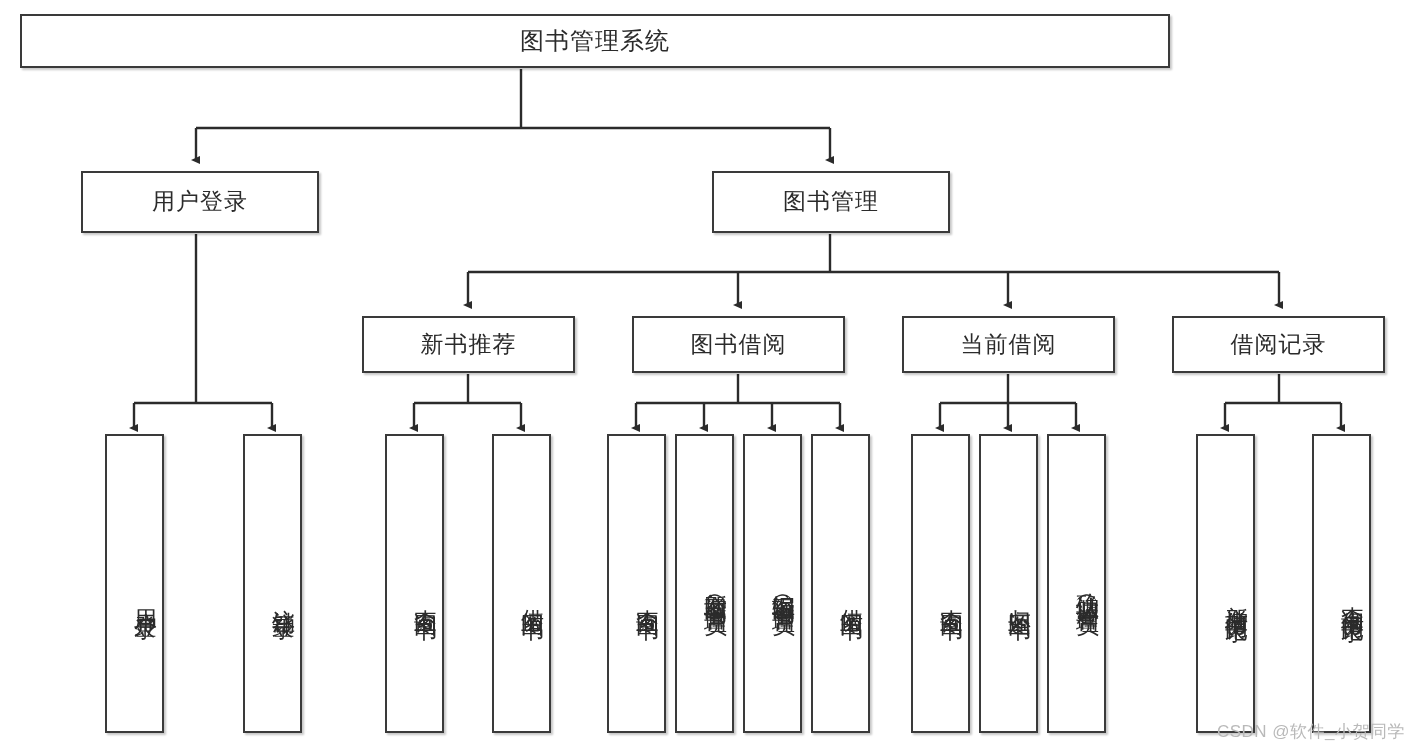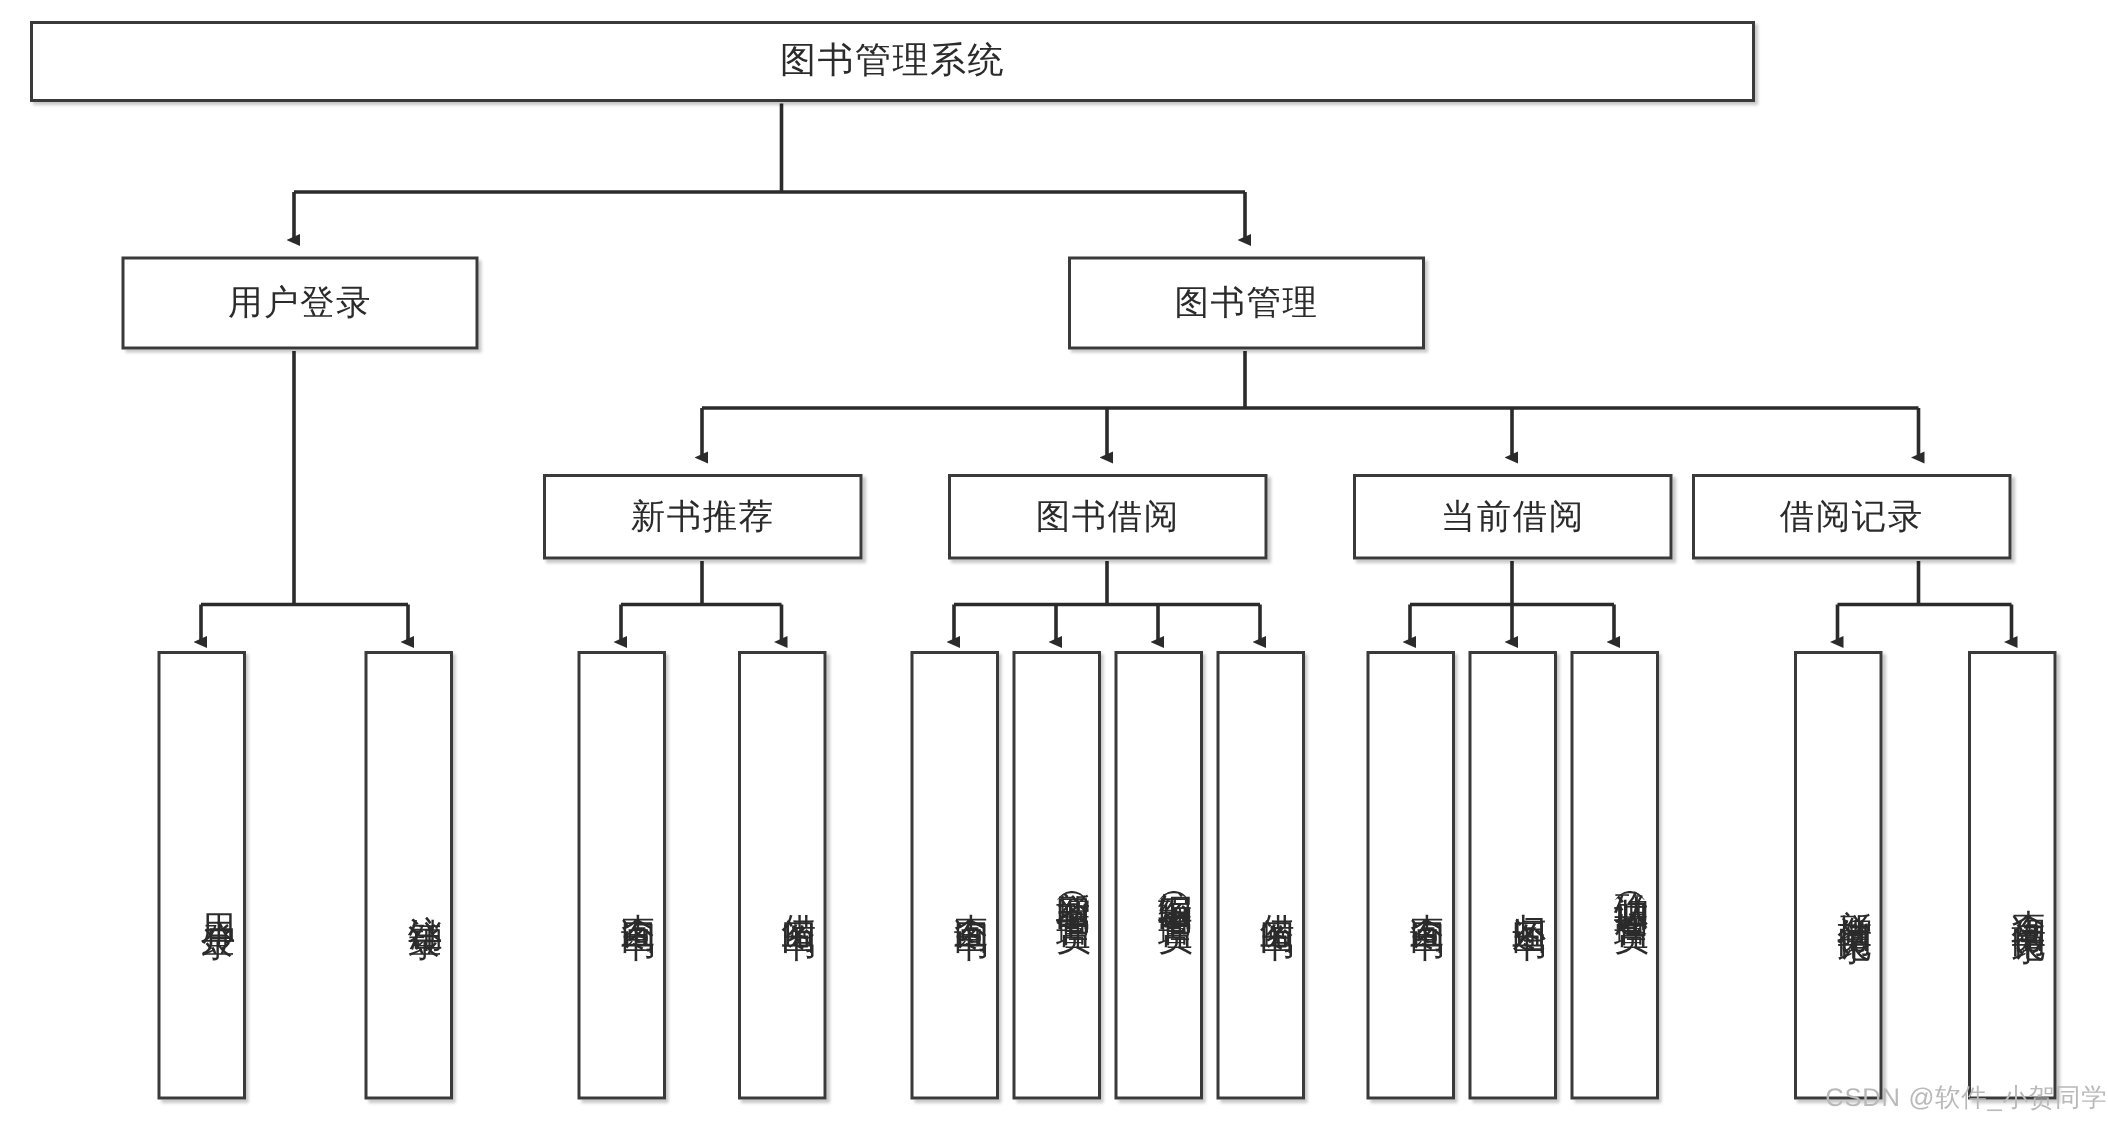--- a/index.html
+++ b/index.html
@@ -113,21 +113,21 @@
   </svg>
 
   <div class="node horiz root" style="left:20px; top:14px; width:1150px; height:54px;">图书管理系统</div>
 
   <div class="node horiz" style="left:81px; top:171px; width:238px; height:62px;">用户登录</div>
   <div class="node horiz" style="left:676px; top:171px; width:238px; height:62px;margin-left:36px;">图书管理</div>
 
   <div class="node horiz" style="left:362px; top:316px; width:213px; height:57px;">新书推荐</div>
   <div class="node horiz" style="left:632px; top:316px; width:213px; height:57px;">图书借阅</div>
   <div class="node horiz" style="left:902px; top:316px; width:213px; height:57px;text-align:center;">当前借阅</div>
-  <div class="node horiz" style="left:1128px; top:316px; width:213px; height:57px;">借阅记录</div>
+  <div class="node horiz" style="left:1172px; top:316px; width:213px; height:57px;">借阅记录</div>
 
   <div class="node vert" style="left:105px; top:434px; width:59px; height:299px;">用户登录</div>
   <div class="node vert" style="left:243px; top:434px; width:59px; height:299px;">注销登录</div>
 
   <div class="node vert" style="left:385px; top:434px; width:59px; height:299px;">查询图书</div>
   <div class="node vert" style="left:492px; top:434px; width:59px; height:299px;">借阅图书</div>
 
   <div class="node vert" style="left:607px; top:434px; width:59px; height:299px;">查询图书</div>
   <div class="node vert tall-text" style="left:675px; top:434px; width:59px; height:299px;">新增图书（管理员）</div>
   <div class="node vert tall-text" style="left:743px; top:434px; width:59px; height:299px;">编辑图书（管理员）</div>

